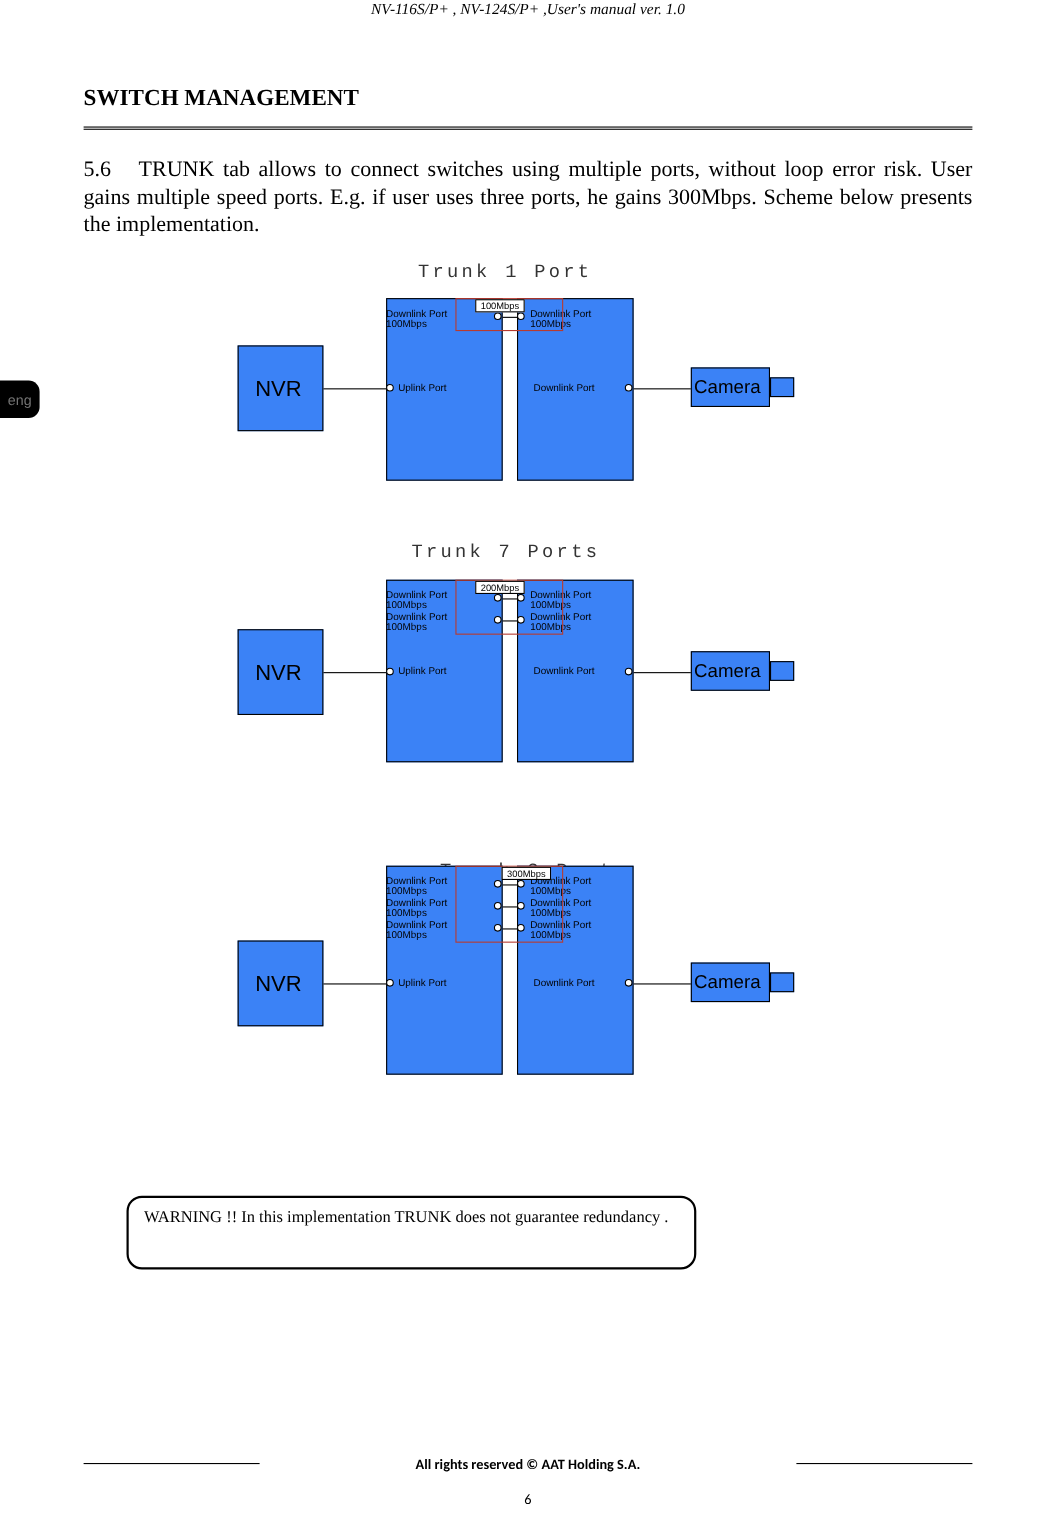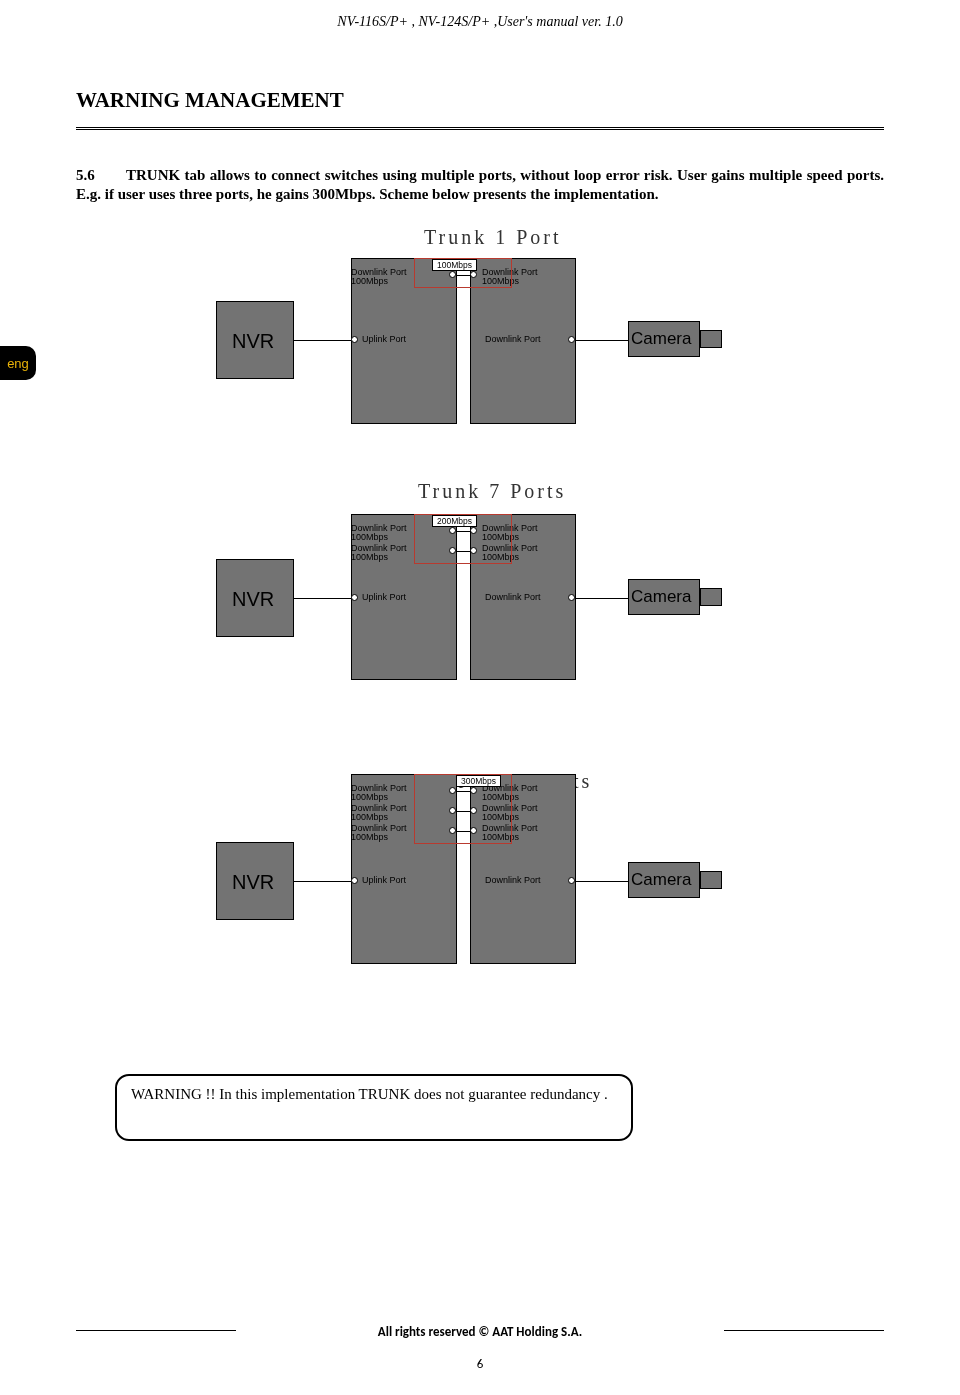--- a/index.html
+++ b/index.html
@@ -8,70 +8,68 @@
     height: 1395px;
     background: #fff;
     font-family: "Times New Roman", Times, serif;
     color: #000;
     position: relative;
   }
   .header-text {
     text-align: center;
     font-style: italic;
     font-size: 14px;
-    padding-top: 14px;
+    padding-top: 2px;
   }
   .section-title {
     font-size: 21px;
     font-weight: bold;
     margin: 58px 0 0 76px;
   }
   .double-rule {
     border-top: 3px double #000;
     margin: 14px 76px 0 76px;
   }
   .body-text {
-    margin: 36px 76px 0 76px;
-    font-size: 15px;
+    margin: 24px 76px 0 76px;
+    font-size: 20px;
     text-align: justify;
     line-height: 1.25;
-    font-weight: bold;
   }
   .sec-num { display:inline-block; width: 50px; }
   .lang-tab {
     position: absolute;
     left: 0; top: 346px;
     width: 36px; height: 34px;
     background: #000;
-    color: #eab308;
+    color: #737373;
     border-top-right-radius: 10px;
     border-bottom-right-radius: 10px;
     font-family: Arial, sans-serif;
     font-size: 13px;
     display: flex; align-items: center; justify-content: center;
   }
   .diagrams {
     position: relative;
     margin: 22px 0 0 0;
     width: 960px;
     height: 820px;
     font-family: Arial, Helvetica, sans-serif;
   }
   .diagram-title {
     position: absolute;
-    font-family: Liberation Serif, serif;
-    font-size: 20px;
+    font-family: Liberation Mono, monospace;
+    font-size: 17px;
     letter-spacing: 3px;
     color: #333;
-    margin-left: 44px;
   }
   .box {
     position: absolute;
     border: 1px solid #000;
-    background: #737373;
+    background: #3b82f6;
   }
   .lbl { position:absolute; font-size: 9px; color:#000; line-height:1.05; }
   .big { font-size: 20px; font-family: Arial, sans-serif; }
   .port-dot {
     position: absolute; width: 7px; height: 7px;
     border: 1px solid #000; border-radius: 50%; background:#fff;
   }
   .hline { position:absolute; height:1px; background:#000; }
   .redbox { position:absolute; border:1px solid #b83a2f; }
   .speed {
@@ -104,21 +102,21 @@
     position:absolute; left:0; right:0; bottom:24px;
     text-align:center; font-family: Calibri, Arial, sans-serif;
     font-size:13px;
   }
 </style>
 </head>
 <body>
 
 <div class="header-text">NV-116S/P+ , NV-124S/P+ ,User's manual ver. 1.0</div>
 
-<div class="section-title">WARNING  MANAGEMENT</div>
+<div class="section-title">SWITCH  MANAGEMENT</div>
 <div class="double-rule"></div>
 
 <div class="body-text">
   <span class="sec-num">5.6</span><span>TRUNK tab allows to connect switches using multiple ports, without loop error risk. User gains multiple speed ports. E.g. if user uses three ports, he gains 300Mbps. Scheme below presents the implementation.</span>
 </div>
 
 <div class="lang-tab">eng</div>
 
 <div class="diagrams">
 

